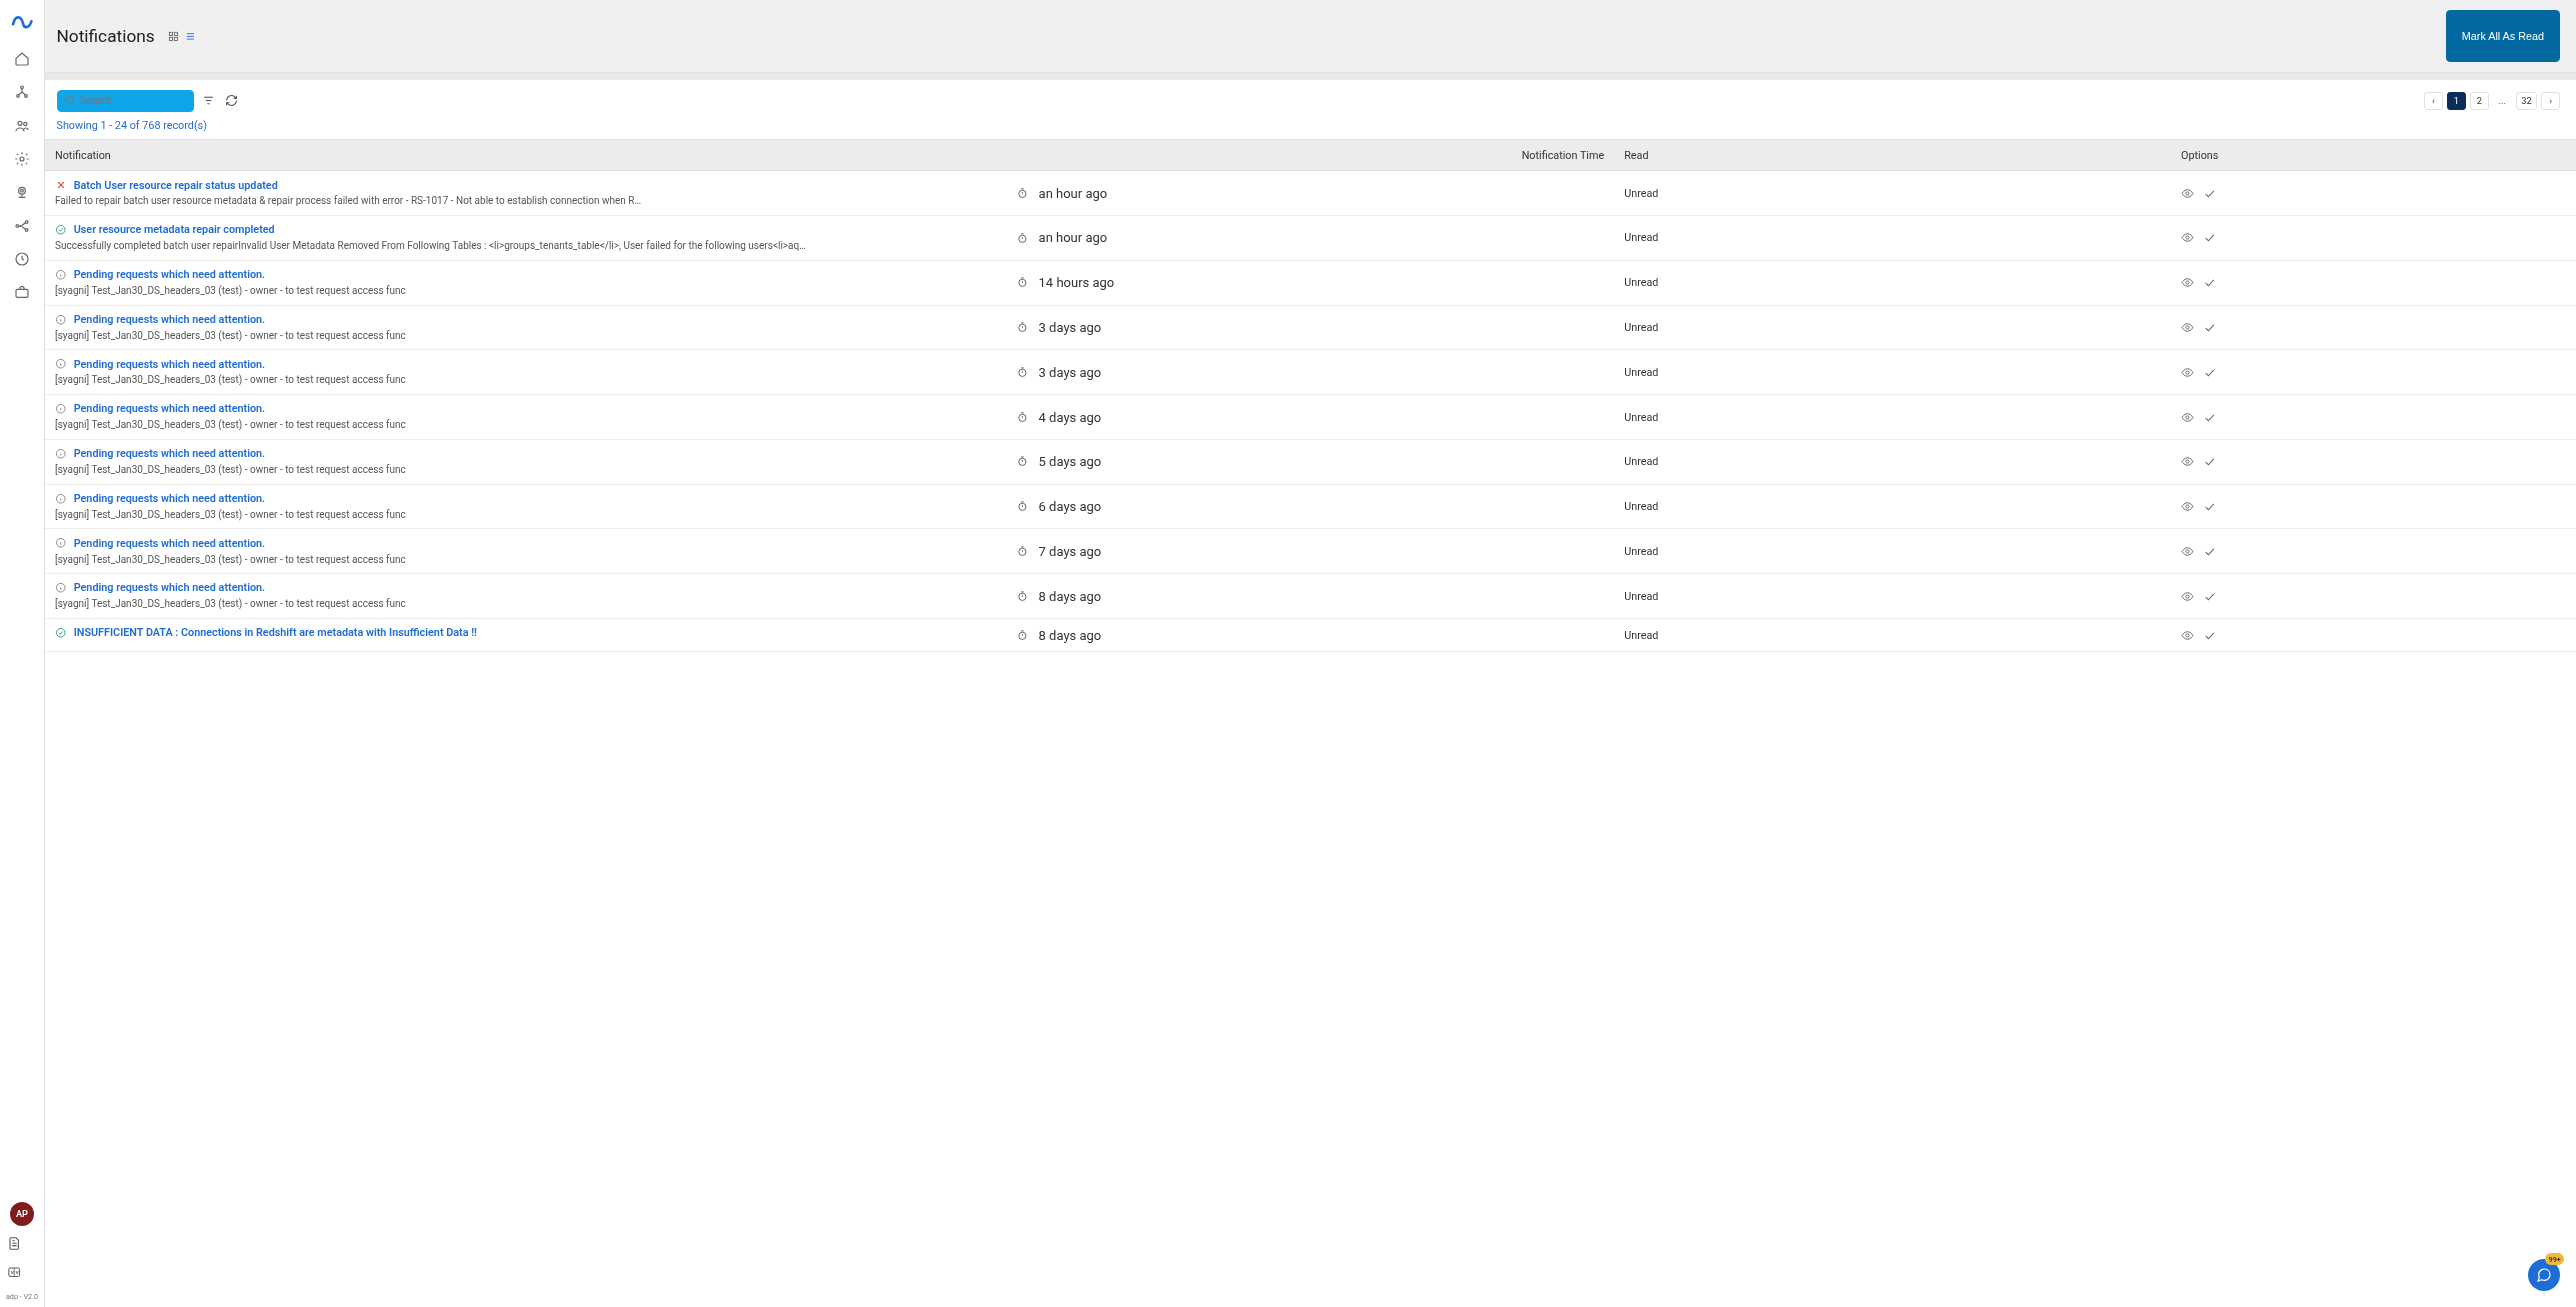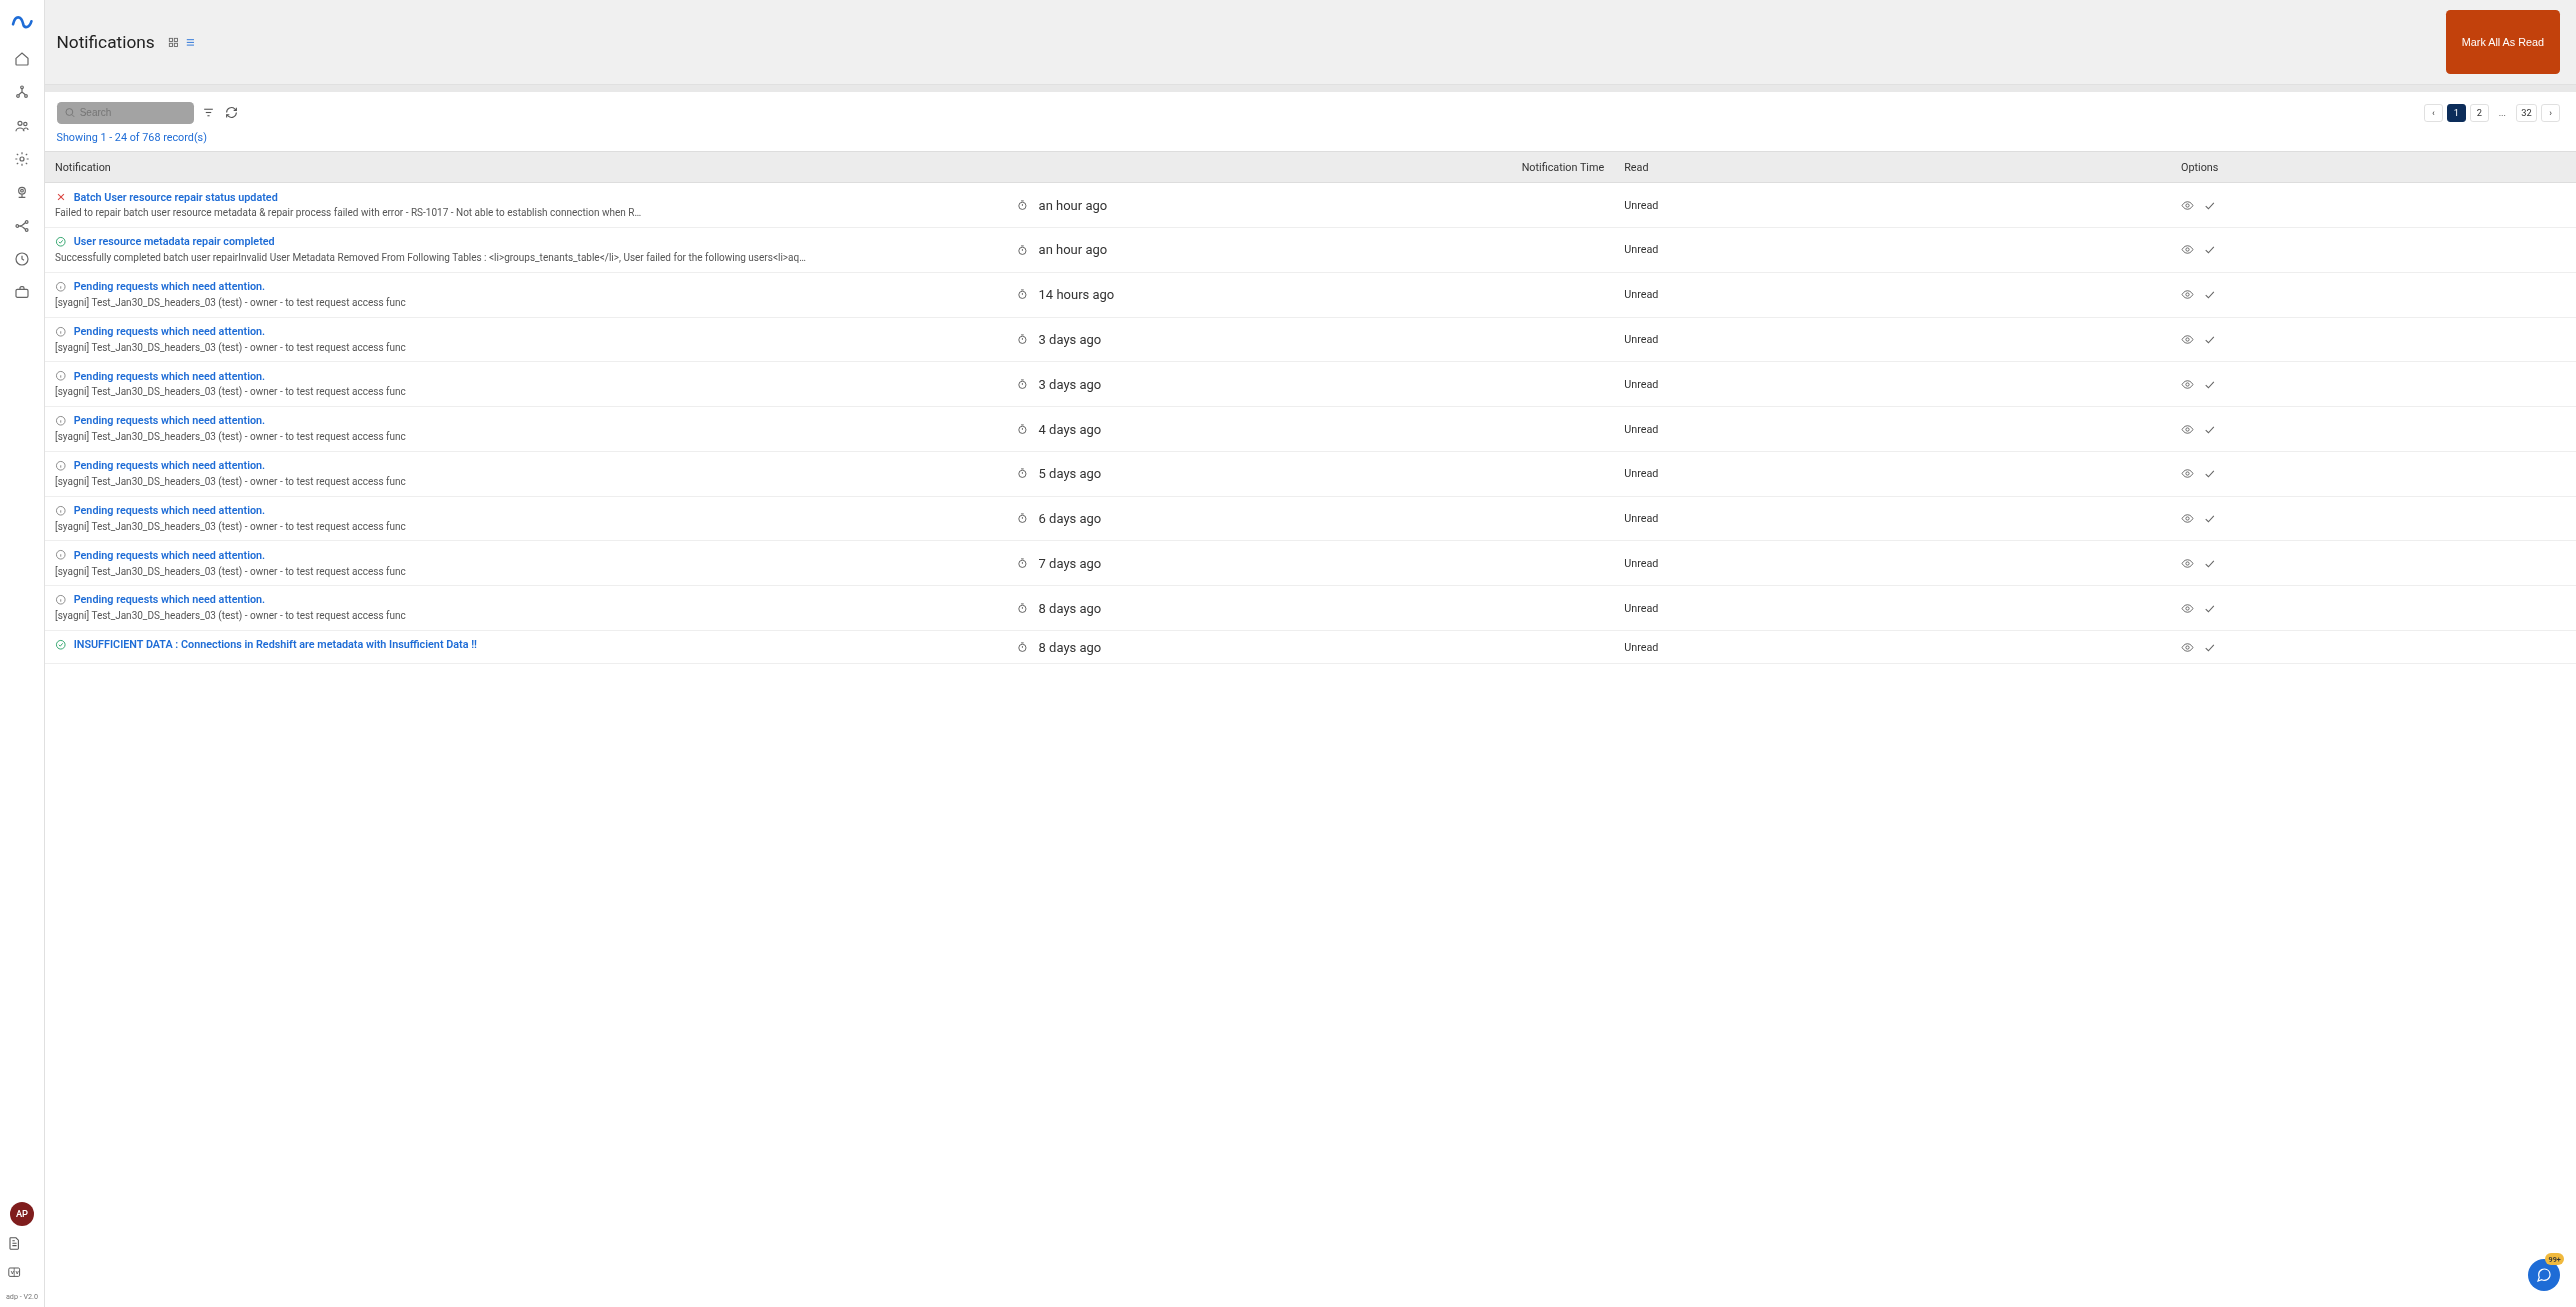--- a/index.html
+++ b/index.html
@@ -12,24 +12,24 @@
 .nav-icon svg { stroke:#666; }
 .avatar { width: 24.5px; height: 24.5px; background: #7f1d1d; color: #fff; border-radius: 50%; display:flex;align-items:center;justify-content:center; font-size: 9.3px; font-weight:500; margin-top:auto; }
 .side-bottom { display:flex;flex-direction:column;align-items:flex-start;gap:11.5px;padding:8.6px 0 5.8px; }
 .side-bottom .nav-icon svg { stroke:#555; }
 .version { font-size: 7.2px; color:#777; }
 .main { flex:1; display:flex; flex-direction:column; background:#fff; min-width:0; }
 .header { display:flex; align-items:center; padding:10px 16px 10px 11.5px; background:#f0f0f0; border-bottom:0.7px solid #e0e0e0; }
 .page-title { font-size:17.3px; font-weight:400; color:#222; margin-right:13px; }
 .view-toggle { display:flex; gap:5.8px; align-items:center; }
 .view-toggle .ico { width:11.5px; height:11.5px; display:flex;align-items:center;justify-content:center; cursor:pointer; }
-.mark-all { margin-left:auto; background:#c2410c; color:#fff; border:none; border-radius:4.3px; padding:26px 16px; font-size:10.8px; cursor:pointer; }
+.mark-all { margin-left:auto; background:#0369a1; color:#fff; border:none; border-radius:4.3px; padding:20px 16px; font-size:10.8px; cursor:pointer; }
 .toolbar-gap { height:7.2px; background:#e8e8e8; }
 .toolbar { display:flex; align-items:center; padding:10px 16px 7.2px 11.5px; gap:7.2px; }
-.search-wrap { display:flex; align-items:center; background:#a3a3a3; border-radius:4.3px; padding:4.3px 7.2px; width:137px;justify-content:space-between; }
+.search-wrap { display:flex; align-items:center; background:#0ea5e9; border-radius:4.3px; padding:4.3px 7.2px; width:137px;justify-content:space-between; }
 .search-wrap input { border:none; background:transparent; outline:none; font-size:10px; color:#333; width:100%; padding-left:4.3px; }
 .tb-icon { width:16px; height:16px; display:flex;align-items:center;justify-content:center; cursor:pointer; color:#555; }
 .pager { margin-left:auto; display:flex; align-items:center; gap:4.3px; }
 .pg-btn { min-width:18.7px; height:18.7px; display:flex;align-items:center;justify-content:center; border:0.7px solid #e0e0e0; border-radius:2.9px; font-size:9.3px; cursor:pointer; background:#fff; color:#333; padding:0 4.3px;}
 .pg-btn.active { background:#0c2d5a; color:#fff; border-color:#0c2d5a; }
 .pg-btn.plain { border:none; background:transparent; cursor:default; }
 .showing { padding: 0 11.5px 7.2px; color:#1e6cd6; font-size:10.8px; }
 .table { flex:1; overflow:auto; }
 .thead { display:flex; background:#ececec; border-top:0.7px solid #ddd; border-bottom:0.7px solid #ddd; font-size:10.8px; color:#333; }
 .th, .td { padding:8.6px 10px; }

